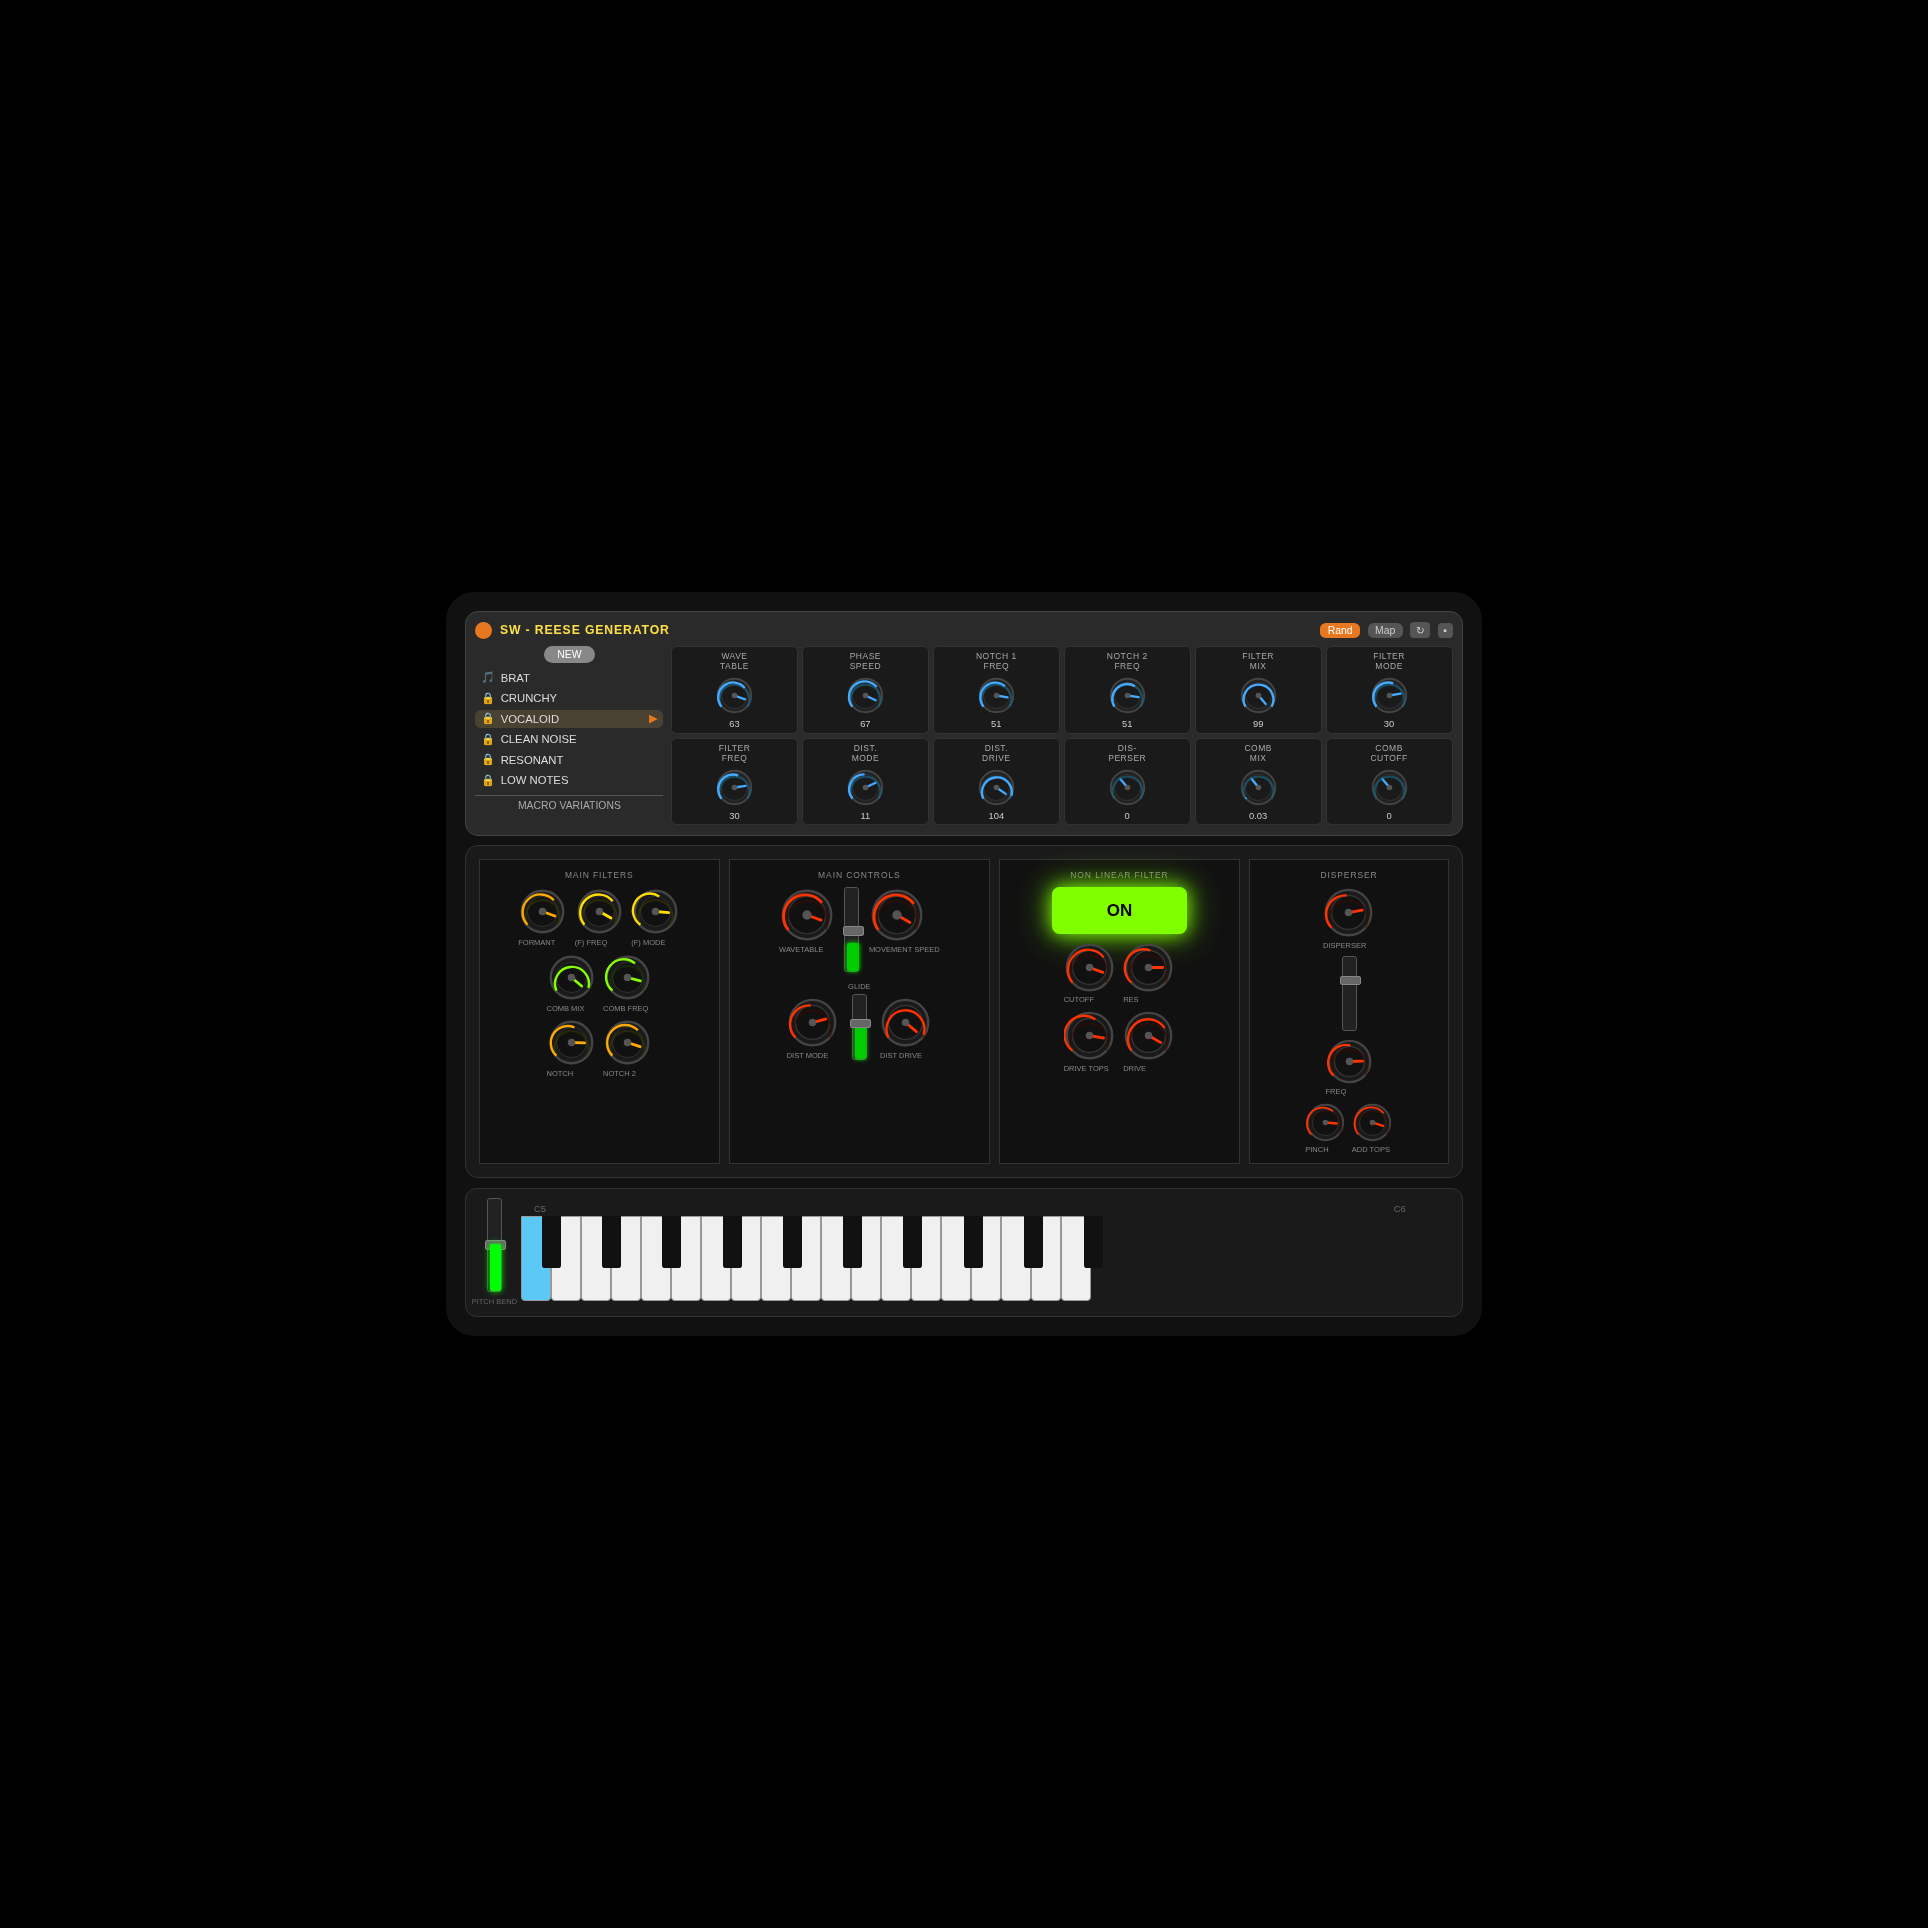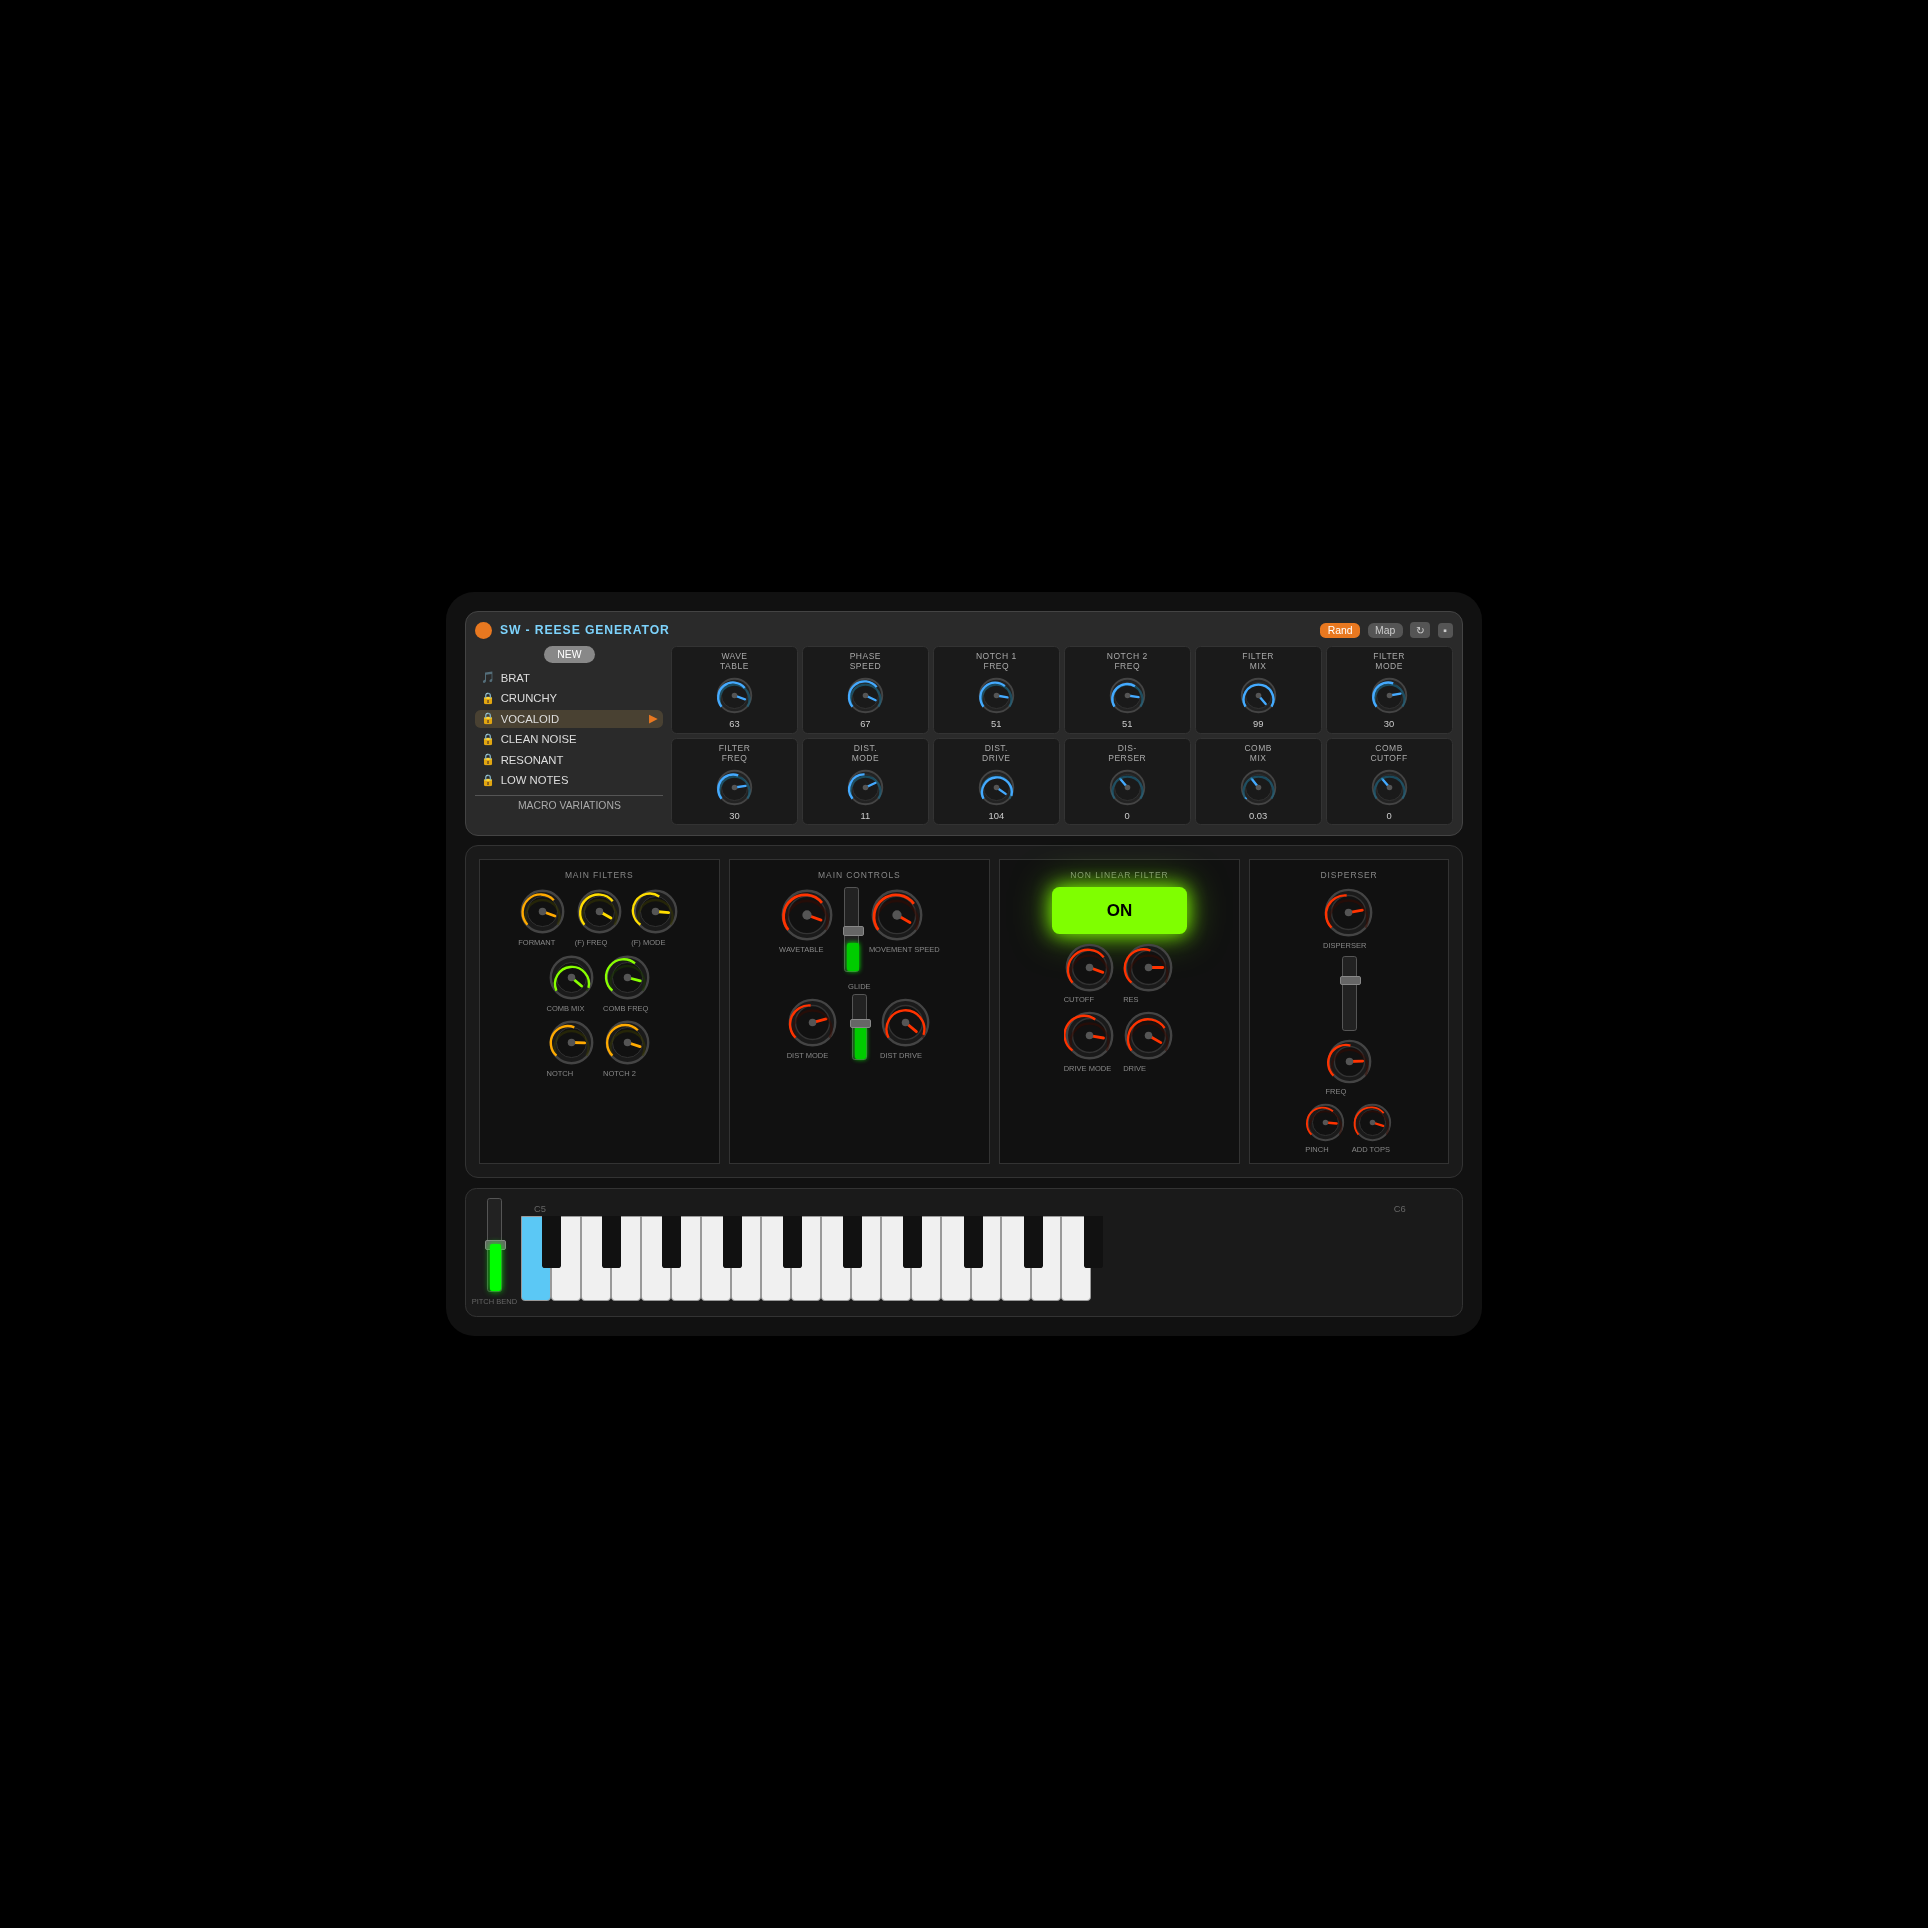--- a/index.html
+++ b/index.html
@@ -36,21 +36,21 @@
       align-items: center;
       gap: 7.5px;
       margin-bottom: 7.5px;
     }
     .orange-circle {
       width: 17px; height: 17px;
       background: #e87820;
       border-radius: 50%;
     }
     .header-title {
-      color: #7dd3fc;
+      color: #fde047;
       font-size: 12.2px;
       font-weight: bold;
       letter-spacing: 0.9px;
       flex: 1;
     }
     .rand-btn {
       background: #e87820;
       color: #fff;
       border: none;
       border-radius: 5.6px;
@@ -637,21 +637,21 @@
         <div class="synth-knob-group">
           <div class="synth-knob-item">
             <svg width="52" height="52" viewBox="0 0 55 55">
               <circle cx="27" cy="27" r="24" fill="#1a1a1a" stroke="#444" stroke-width="2.5"></circle>
               <circle cx="27" cy="27" r="18" fill="#111" stroke="#333" stroke-width="1.5"></circle>
               <path d="M27,27 L27,12" stroke="#ff3300" stroke-width="3" stroke-linecap="round" transform="rotate(100,27,27)"></path>
               <circle cx="27" cy="27" r="4" fill="#555"></circle>
               <path d="M9,43 A20,20 0 1,1 45,43" fill="none" stroke="#3a0a00" stroke-width="2.5" opacity="0.5"></path>
               <path d="M9,43 A20,20 0 0,1 33,10" fill="none" stroke="#ff3300" stroke-width="2.5"></path>
             </svg>
-            <div class="synth-knob-label">DRIVE MODE</div>
+            <div class="synth-knob-label">DRIVE TOPS</div>
           </div>
           <div class="synth-knob-item">
             <svg width="52" height="52" viewBox="0 0 55 55">
               <circle cx="27" cy="27" r="24" fill="#1a1a1a" stroke="#444" stroke-width="2.5"></circle>
               <circle cx="27" cy="27" r="18" fill="#111" stroke="#333" stroke-width="1.5"></circle>
               <path d="M27,27 L27,12" stroke="#ff3300" stroke-width="3" stroke-linecap="round" transform="rotate(120,27,27)"></path>
               <circle cx="27" cy="27" r="4" fill="#555"></circle>
               <path d="M9,43 A20,20 0 1,1 45,43" fill="none" stroke="#3a0a00" stroke-width="2.5" opacity="0.5"></path>
               <path d="M9,43 A20,20 0 0,1 44,19" fill="none" stroke="#ff3300" stroke-width="2.5"></path>
             </svg>

